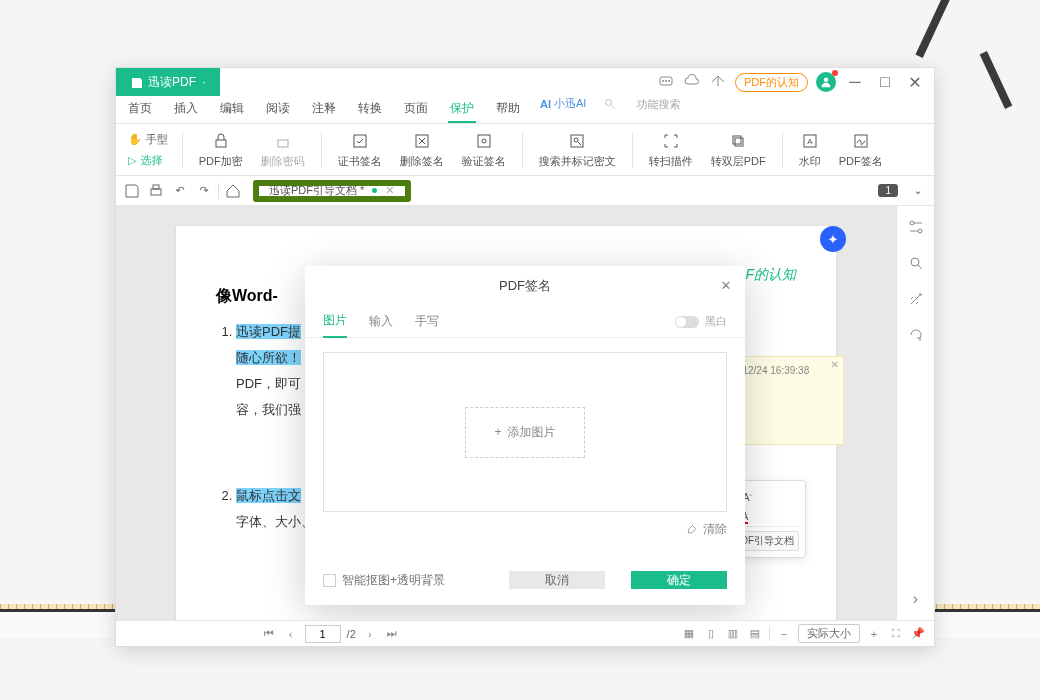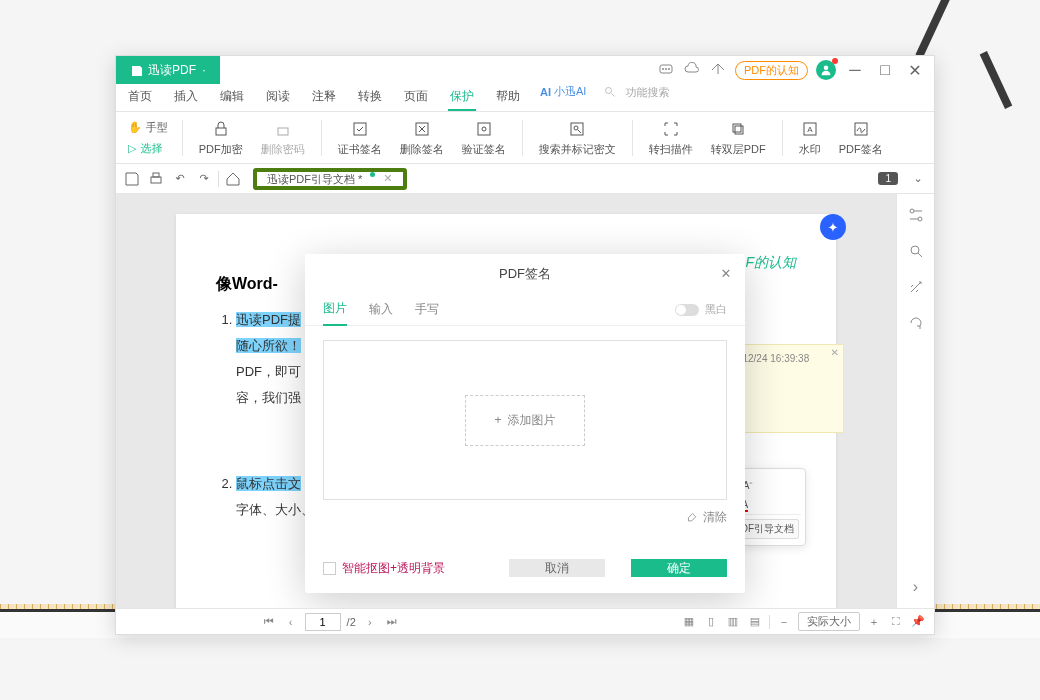--- a/index.html
+++ b/index.html
@@ -2,44 +2,44 @@
 <html><head>
 <meta charset="utf-8">
 <style>
 *{margin:0;padding:0;box-sizing:border-box;font-family:"Microsoft YaHei",sans-serif}
 body{background:#f0f0f0;width:1040px;height:700px;overflow:hidden;position:relative}
 .desktop-bg{position:absolute;inset:0;background:#f5f5f5}
 .desk-line{position:absolute;bottom:88px;left:0;right:0;height:3px;background:#333}
 .lamp{position:absolute;top:0;right:60px;width:120px;height:90px}
 .lamp::before{content:"";position:absolute;top:-20px;right:40px;width:8px;height:80px;background:#3a3a3a;transform:rotate(25deg)}
 .lamp::after{content:"";position:absolute;top:50px;right:-20px;width:8px;height:60px;background:#3a3a3a;transform:rotate(-25deg)}
-.app-window{position:absolute;top:55px;left:115px;width:820px;height:580px;background:#fff;box-shadow:0 4px 20px rgba(0,0,0,.15);border:1px solid #ddd;display:flex;flex-direction:column}
+.app-window{position:absolute;top:67px;left:115px;width:820px;height:580px;background:#fff;box-shadow:0 4px 20px rgba(0,0,0,.15);border:1px solid #ddd;display:flex;flex-direction:column}
 .title-bar{height:28px;display:flex;align-items:center;background:#fff}
 .app-tab{height:28px;background:#1abc8c;color:#fff;padding:0 14px;display:flex;align-items:center;font-size:12px;gap:6px}
 .app-tab svg{width:12px;height:12px;fill:#fff}
 .title-right{margin-left:auto;display:flex;align-items:center;gap:8px;padding-right:8px}
 .title-icon{width:18px;height:18px;display:flex;align-items:center;justify-content:center;color:#888;font-size:14px;cursor:pointer}
 .vip-btn{border:1px solid #ff8c00;color:#ff8c00;border-radius:10px;padding:1px 8px;font-size:11px}
 .avatar{width:20px;height:20px;border-radius:50%;background:#1abc8c;display:flex;align-items:center;justify-content:center;position:relative}
 .avatar::after{content:"";position:absolute;top:-2px;right:-2px;width:6px;height:6px;background:#ff3b30;border-radius:50%}
 .win-ctrl{width:22px;height:22px;display:flex;align-items:center;justify-content:center;color:#666;cursor:pointer}
 .menu-bar{height:28px;display:flex;align-items:flex-start;border-bottom:1px solid #e5e5e5;padding:0 10px;gap:18px;font-size:12px;color:#555}
 .menu-item{cursor:pointer;padding:4px 2px}
 .menu-item.active{color:#1abc8c;border-bottom:2px solid #1abc8c}
 .ai-label{color:#4a90e2;display:flex;align-items:center;gap:3px;font-size:11px}
-.search-hint{color:#aaa;font-size:11px;display:flex;align-items:center;gap:9px}
+.search-hint{color:#aaa;font-size:11px;display:flex;align-items:center;gap:20px}
 .toolbar{height:52px;display:flex;align-items:center;border-bottom:1px solid #e5e5e5;padding:0 8px;gap:6px}
 .tool-group{display:flex;flex-direction:column;align-items:center;gap:2px;padding:0 6px;color:#555;font-size:11px;cursor:pointer}
 .tool-group .icon{width:22px;height:22px;display:flex;align-items:center;justify-content:center;color:#555}
 .tool-group.small{flex-direction:row;gap:4px;font-size:11px;padding:2px 4px}
 .tool-sep{width:1px;height:36px;background:#e5e5e5;margin:0 4px}
 .tool-left{display:flex;flex-direction:column;gap:2px}
 .file-bar{height:30px;display:flex;align-items:center;border-bottom:1px solid #e5e5e5;padding:0 6px;gap:4px;font-size:11px;color:#555}
 .file-btn{width:20px;height:20px;display:flex;align-items:center;justify-content:center;color:#666;cursor:pointer}
-.file-tab{border:4px solid #4d7c0f;border-radius:3px;height:22px;display:flex;padding:0 10px;gap:8px;margin-left:6px}
+.file-tab{border:6px solid #4d7c0f;border-radius:3px;height:22px;display:flex;align-items:center;padding:0 10px;gap:8px;margin-left:6px}
 .file-tab .dot{width:5px;height:5px;background:#1abc8c;border-radius:50%}
 .page-badge{margin-left:auto;background:#555;color:#fff;padding:1px 7px;border-radius:3px;font-size:10px;margin-right:6px}
 .main-area{flex:1;display:flex;overflow:hidden;position:relative}
 .document-view{flex:1;background:#e8e8e8;padding:20px 60px;overflow:hidden;position:relative}
 .page{background:#fff;padding:30px 40px;box-shadow:0 1px 3px rgba(0,0,0,.1);min-height:520px}
 .doc-title{color:#1abc8c;font-size:24px;font-weight:bold;border-bottom:3px solid #1abc8c;padding-bottom:6px;display:inline-block}
 .doc-section{margin-top:30px}
 .doc-h2{font-size:16px;font-weight:bold;margin-bottom:12px}
 .doc-list{list-style:decimal;padding-left:20px;font-size:13px;line-height:2;color:#333}
 .hl{background:#7dd3fc}
@@ -65,21 +65,21 @@
 .modal-tab{cursor:pointer;height:32px;display:flex;align-items:center}
 .modal-tab.active{color:#1abc8c;border-bottom:2px solid #1abc8c}
 .bw-toggle{margin-left:auto;display:flex;align-items:center;gap:6px;font-size:11px;color:#aaa}
 .toggle{width:24px;height:12px;background:#ddd;border-radius:6px;position:relative}
 .toggle::after{content:"";position:absolute;left:1px;top:1px;width:10px;height:10px;background:#fff;border-radius:50%}
 .modal-body{padding:14px 18px}
 .canvas-box{border:1px solid #e0e0e0;height:160px;display:flex;align-items:center;justify-content:center}
 .add-img-btn{border:1px dashed #ccc;padding:16px 28px;font-size:12px;color:#888;cursor:pointer;display:flex;align-items:center;gap:6px}
 .clear-row{display:flex;justify-content:flex-end;padding:8px 0;font-size:12px;color:#888;align-items:center;gap:4px}
 .modal-footer{display:flex;align-items:center;padding:10px 18px 16px;gap:10px}
-.chk-label{display:flex;align-items:center;gap:6px;font-size:12px;color:#be185d}
+.chk-label{display:flex;align-items:center;gap:6px;font-size:12px;color:#737373}
 .chk{width:13px;height:13px;border:1px solid #ccc}
 .btn{flex:0 0 96px;height:18px;display:flex;align-items:center;justify-content:center;font-size:12px;cursor:pointer;margin-left:auto}
 .btn-cancel{background:#e8e8e8;color:#666}
 .btn-ok{background:#1abc8c;color:#fff}
 .outer-status{position:absolute;bottom:62px;left:0;right:0;height:26px;background:#fafafa;display:flex;align-items:center;font-size:11px;color:#888;padding:0 120px}
 .ruler{position:absolute;left:0;right:0;height:11px;background:repeating-linear-gradient(90deg,#d4a960 0,#d4a960 1px,#f5e5c0 1px,#f5e5c0 8px);bottom:85px}
 svg{width:16px;height:16px;fill:currentColor}
 </style>
 </head>
 <body>

